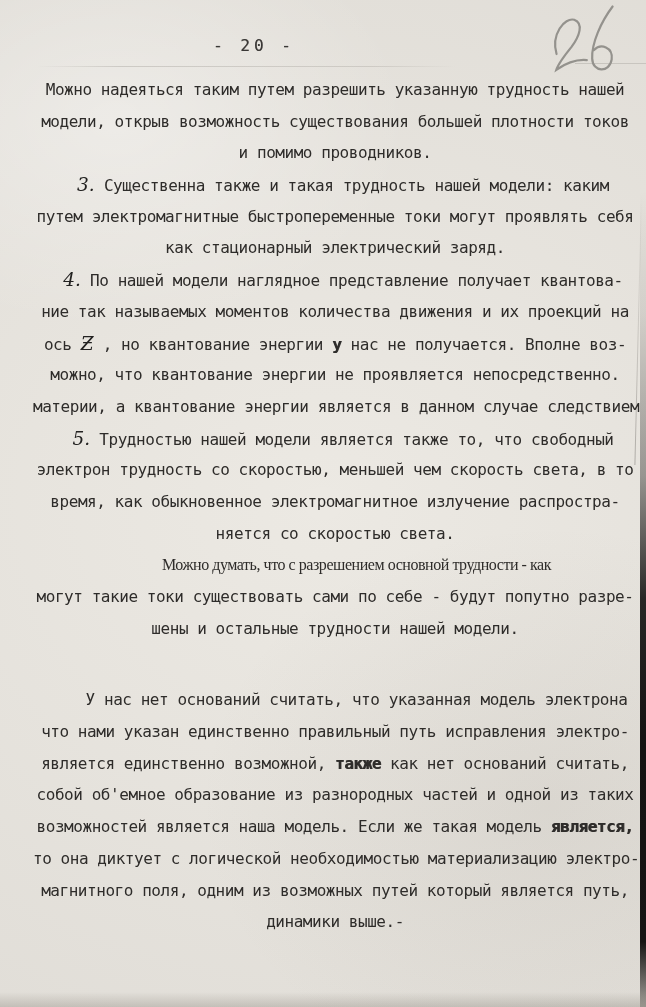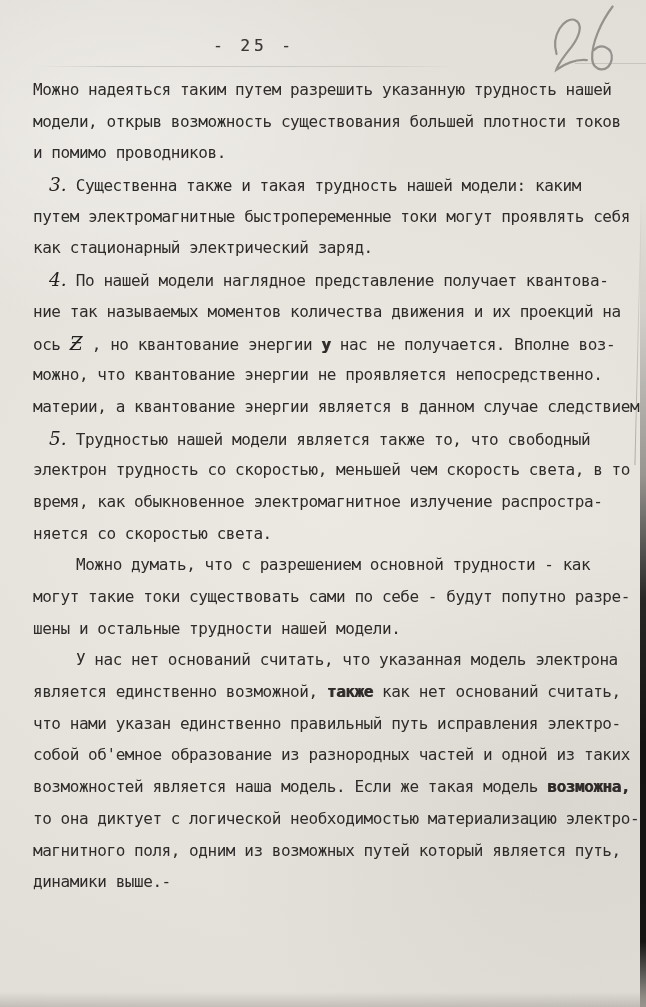--- a/index.html
+++ b/index.html
@@ -29,21 +29,21 @@
   }
   .crease-line-right {
     position:absolute; top:63px; left:575px; width:71px; height:1px;
     background:rgba(100,95,88,0.20);
   }
   .text-body {
     position:absolute; top:74px; left:33px; width:604px;
     font-size:16px; line-height:31.7px; letter-spacing:-0.45px;
     color:#2e2c2a;
   }
-  .line { height:31.7px; white-space:nowrap; }
+  .line { height:31.7px; white-space:nowrap;text-align:center; }
   .hand {
     font-family:"DejaVu Serif", serif; font-style:italic;
     font-size:18.5px; letter-spacing:0; color:#222120;
   }
   .overtype { font-weight:bold; text-shadow:0.6px 0 0 rgba(46,44,42,0.85); }
   .type {}
   .edge-right {
     position:absolute; top:190px; right:0; width:6px; height:817px;
     background:linear-gradient(to bottom,
       rgba(40,38,36,0) 0%, rgba(40,38,36,0.10) 15%,
@@ -63,21 +63,21 @@
 </head>
 <body>
 
 <div>
 
   <div class="paper-texture"></div>
 
   <div class="crease-line"></div>
   <div class="crease-line-right"></div>
 
-  <div class="page-number">- 25 -</div>
+  <div class="page-number">- 20 -</div>
 
   <div class="hand-26" aria-label="handwritten 26">
     <svg width="92" height="84" viewBox="0 0 100 90" style="transform:rotate(-6deg)">
       <g fill="none" stroke="#94928d" stroke-width="2.4" stroke-linecap="round">
         <path d="M14,50 C10,28 27,11 37,15 C47,20 41,33 31,44 C23,52 15,60 12,67 C23,61 36,58 46,60"></path>
         <path d="M80,5 C66,20 53,42 52,59 C51,74 69,77 73,62 C76,49 63,43 55,50"></path>
       </g>
     </svg>
   </div>
 
@@ -90,28 +90,28 @@
       <div class="line">как стационарный электрический заряд.</div>
       <div class="line" style="padding-left: 16px;"><span class="hand">4.</span><span class="type"> По нашей модели наглядное представление получает квантова-</span></div>
       <div class="line">ние так называемых моментов количества движения и их проекций на</div>
       <div class="line"><span class="type">ось </span><span class="hand">Ƶ</span><span class="type"> , но квантование энергии </span><span class="overtype">у</span><span class="type"> нас не получается. Вполне воз-</span></div>
       <div class="line">можно, что квантование энергии не проявляется непосредственно.</div>
       <div class="line">материи, а квантование энергии является в данном случае следствием</div>
       <div class="line" style="padding-left: 16px;"><span class="hand">5.</span><span class="type"> Трудностью нашей модели является также то, что свободный</span></div>
       <div class="line">электрон трудность со скоростью, меньшей чем скорость света, в то</div>
       <div class="line">время, как обыкновенное электромагнитное излучение распростра-</div>
       <div class="line">няется со скоростью света.</div>
-      <div class="line" style="padding-left: 43px;">Можно думать, что с разрешением основной трудности - как</div>
+      <div class="line" style="padding-left: 43px; font-family: Liberation Serif, serif;">Можно думать, что с разрешением основной трудности - как</div>
       <div class="line">могут такие токи существовать сами по себе - будут попутно разре-</div>
       <div class="line">шены и остальные трудности нашей модели.</div>
-      <div class="line" style="padding-left: 43px;">У нас нет оснований считать, что указанная модель электрона</div>
+      <div class="line" style="padding-left: 43px; margin-top: 40px;">У нас нет оснований считать, что указанная модель электрона</div>
+      <div class="line">что нами указан единственно правильный путь исправления электро-</div>
       <div class="line"><span class="type">является единственно возможной, </span><span class="overtype">также</span><span class="type"> как нет оснований считать,</span></div>
-      <div class="line">что нами указан единственно правильный путь исправления электро-</div>
       <div class="line">собой об'емное образование из разнородных частей и одной из таких</div>
-      <div class="line"><span class="type">возможностей является наша модель. Если же такая модель </span><span class="overtype">возможна,</span></div>
+      <div class="line"><span class="type">возможностей является наша модель. Если же такая модель </span><span class="overtype">является,</span></div>
       <div class="line">то она диктует с логической необходимостью материализацию электро-</div>
       <div class="line">магнитного поля, одним из возможных путей который является путь,</div>
       <div class="line">динамики выше.-</div>
     </div>
 
   <div class="edge-right-faint"></div>
   <div class="edge-right"></div>
   <div class="edge-bottom"></div>
 
 </div>

